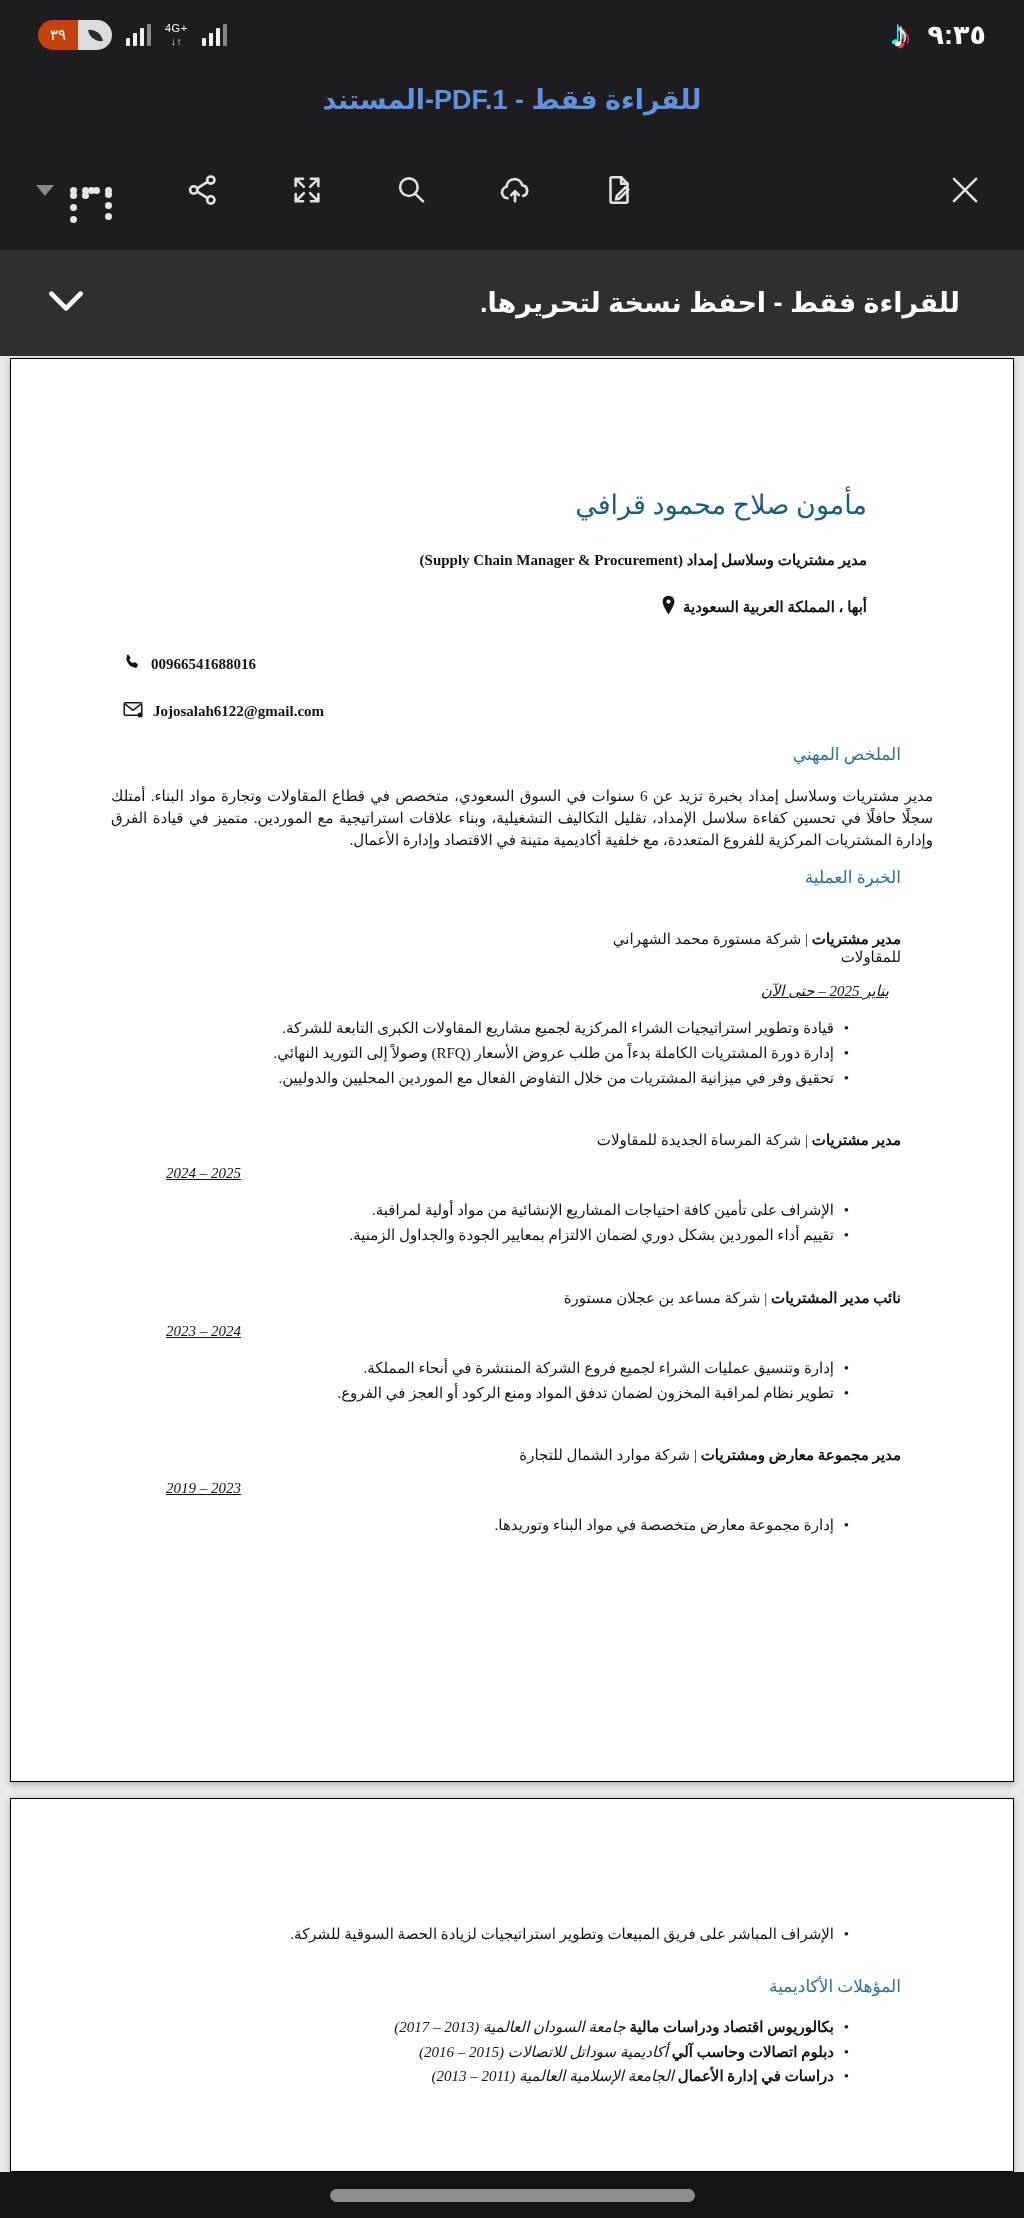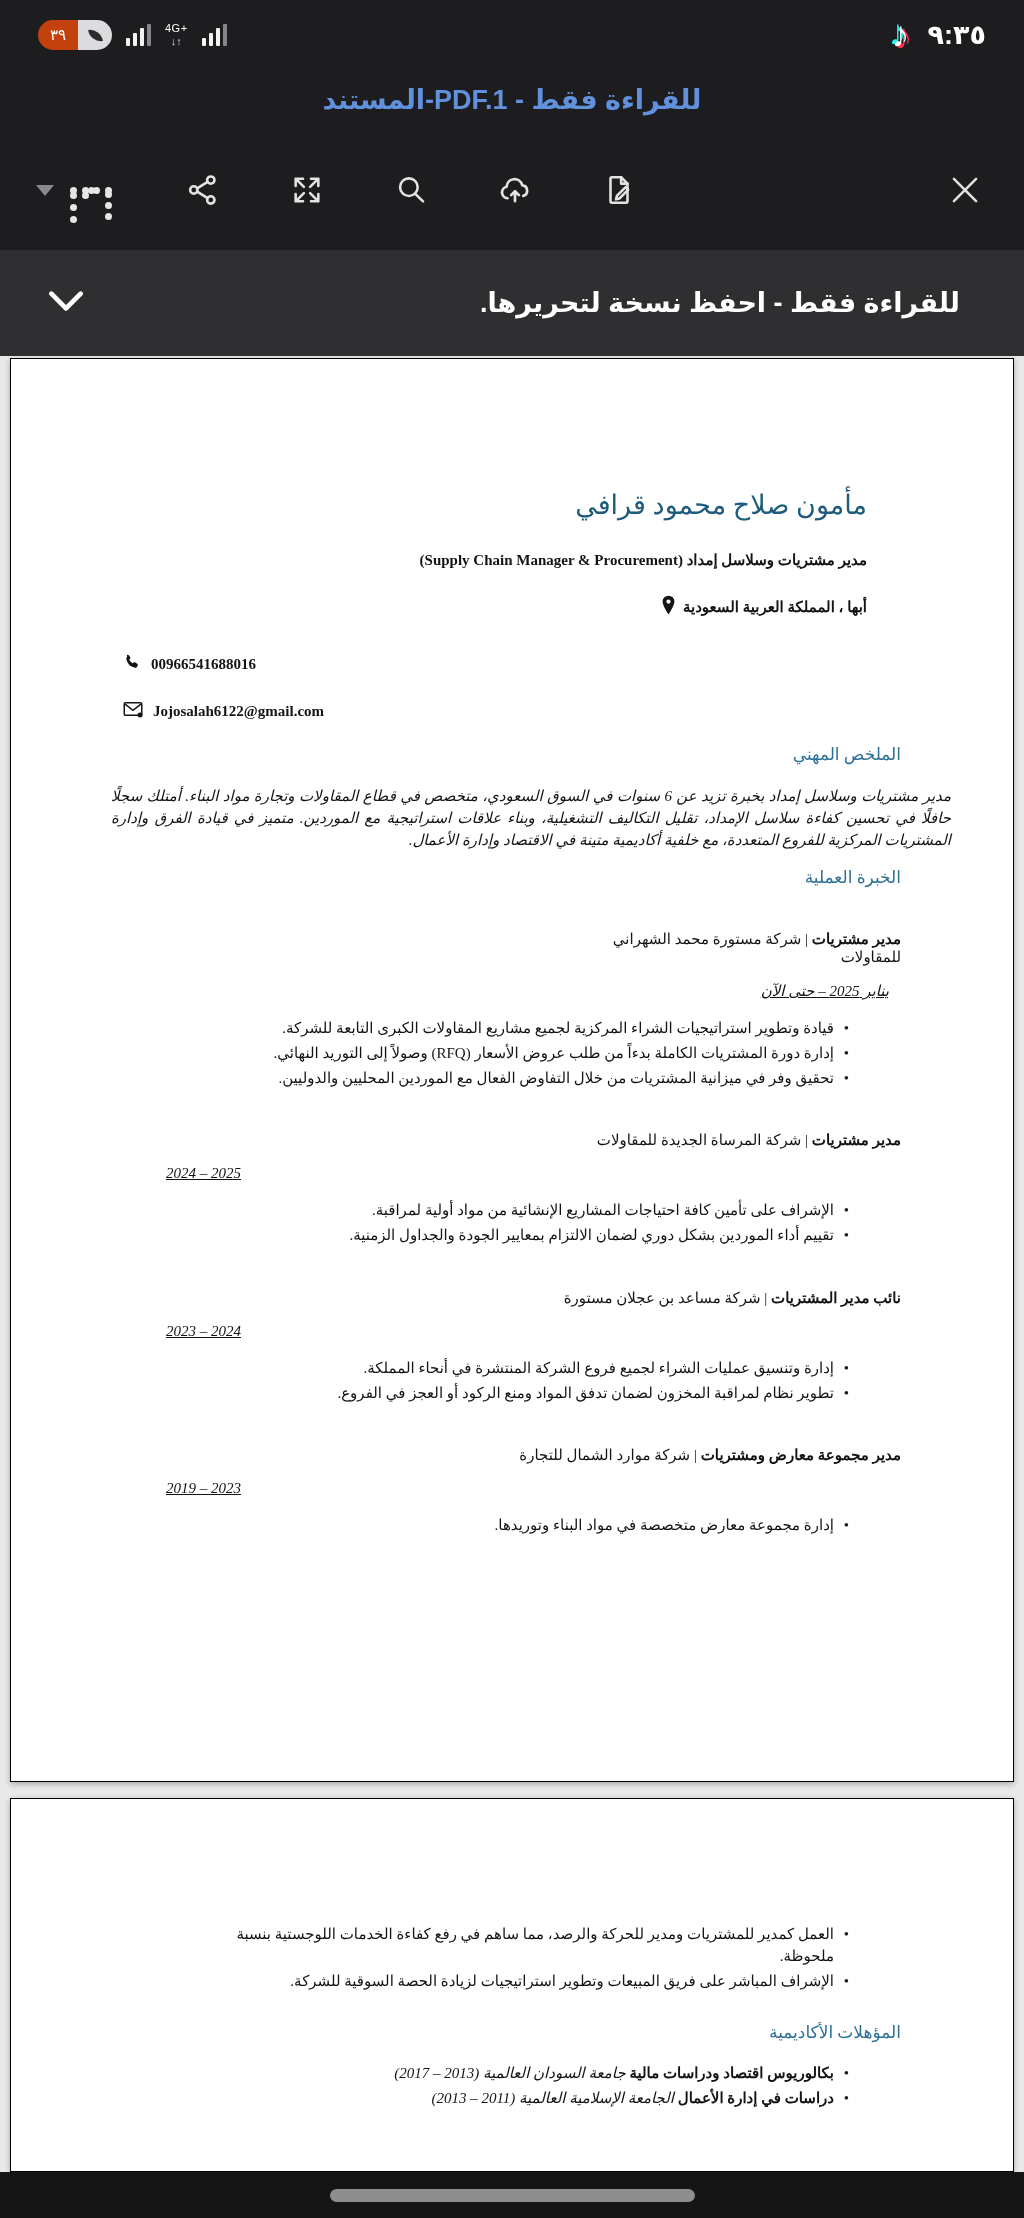--- a/index.html
+++ b/index.html
@@ -54,21 +54,21 @@
 
   .doc-name{margin:130px 146px 0 0;font-size:27px;font-weight:400;color:#1e5b7c;text-align:right;}
   .doc-headline{margin:30px 146px 0 0;font-weight:bold;text-align:right;}
   .doc-location{margin:26px 146px 0 0;display:flex;justify-content:flex-start;
                 align-items:center;gap:7px;font-weight:bold;}
   .contact{direction:ltr;text-align:left;margin:34px 0 0 0;padding-left:112px;
            display:flex;align-items:center;gap:10px;font-weight:bold;}
   .contact.email{margin-top:26px;}
   h2.sec{margin:22px 112px 0 0;font-size:17px;font-weight:400;color:#2c6f97;text-align:right;}
   h2.sec.exp{margin-top:16px;}
-  .summary{margin:20px 0 0;padding:0 62px 0 100px;text-align:justify;line-height:1.47;font-style:italic;}
+  .summary{margin:20px 0 0;padding:0 80px 0 100px;text-align:justify;line-height:1.47;}
 
   .job-title{margin:42px 112px 0 0;font-size:15px;font-weight:400;text-align:right;}
   .job-title b{font-weight:bold;}
   .job-date{font-style:italic;margin:16px 0 0;text-decoration:underline;}
   .date-left{direction:ltr;text-align:left;margin-left:155px;}
   .date-right{text-align:right;padding-right:124px;}
   ul.bul{list-style:none;margin:18px 0 0;padding:0 172px 0 215px;}
   ul.bul li{position:relative;padding-right:7px;margin-bottom:3px;line-height:1.45;text-align:right;}
   ul.bul li::before{content:"•";position:absolute;right:-8px;top:0;}
   .page2 ul.bul.cont{padding-top:0;margin-top:125px;}
@@ -266,27 +266,27 @@
     <p class="job-date date-left">2019 – 2023</p>
     <ul class="bul">
               <li>إدارة مجموعة معارض متخصصة في مواد البناء وتوريدها.</li>
             </ul>
   </div>
 </div>
     </div>
 
     <div class="page page2">
       <ul class="bul cont">
-          <li>العمل كمدير للمشتريات ومدير للحركة والرصد، مما ساهم في رفع كفاءة الخدمات اللوجستية بنسبة ملحوظة.</li>
           <li>الإشراف المباشر على فريق المبيعات وتطوير استراتيجيات لزيادة الحصة السوقية للشركة.</li>
         </ul>
       <h2 class="sec edu-t">المؤهلات الأكاديمية</h2>
       <ul class="bul edu">
   <li><b>بكالوريوس اقتصاد ودراسات مالية</b> <i> جامعة السودان العالمية (2013 – 2017)</i></li>
 
+  <li><b>دبلوم اتصالات وحاسب آلي</b> <i> أكاديمية سوداتل للاتصالات (2015 – 2016)</i></li>
 
   <li><b>دراسات في إدارة الأعمال</b> <i> الجامعة الإسلامية العالمية (2011 – 2013)</i></li>
 </ul>
     </div>
 
   </div>
 
   <div class="nav-bar">
     <div class="nav-pill"></div>
   </div>

